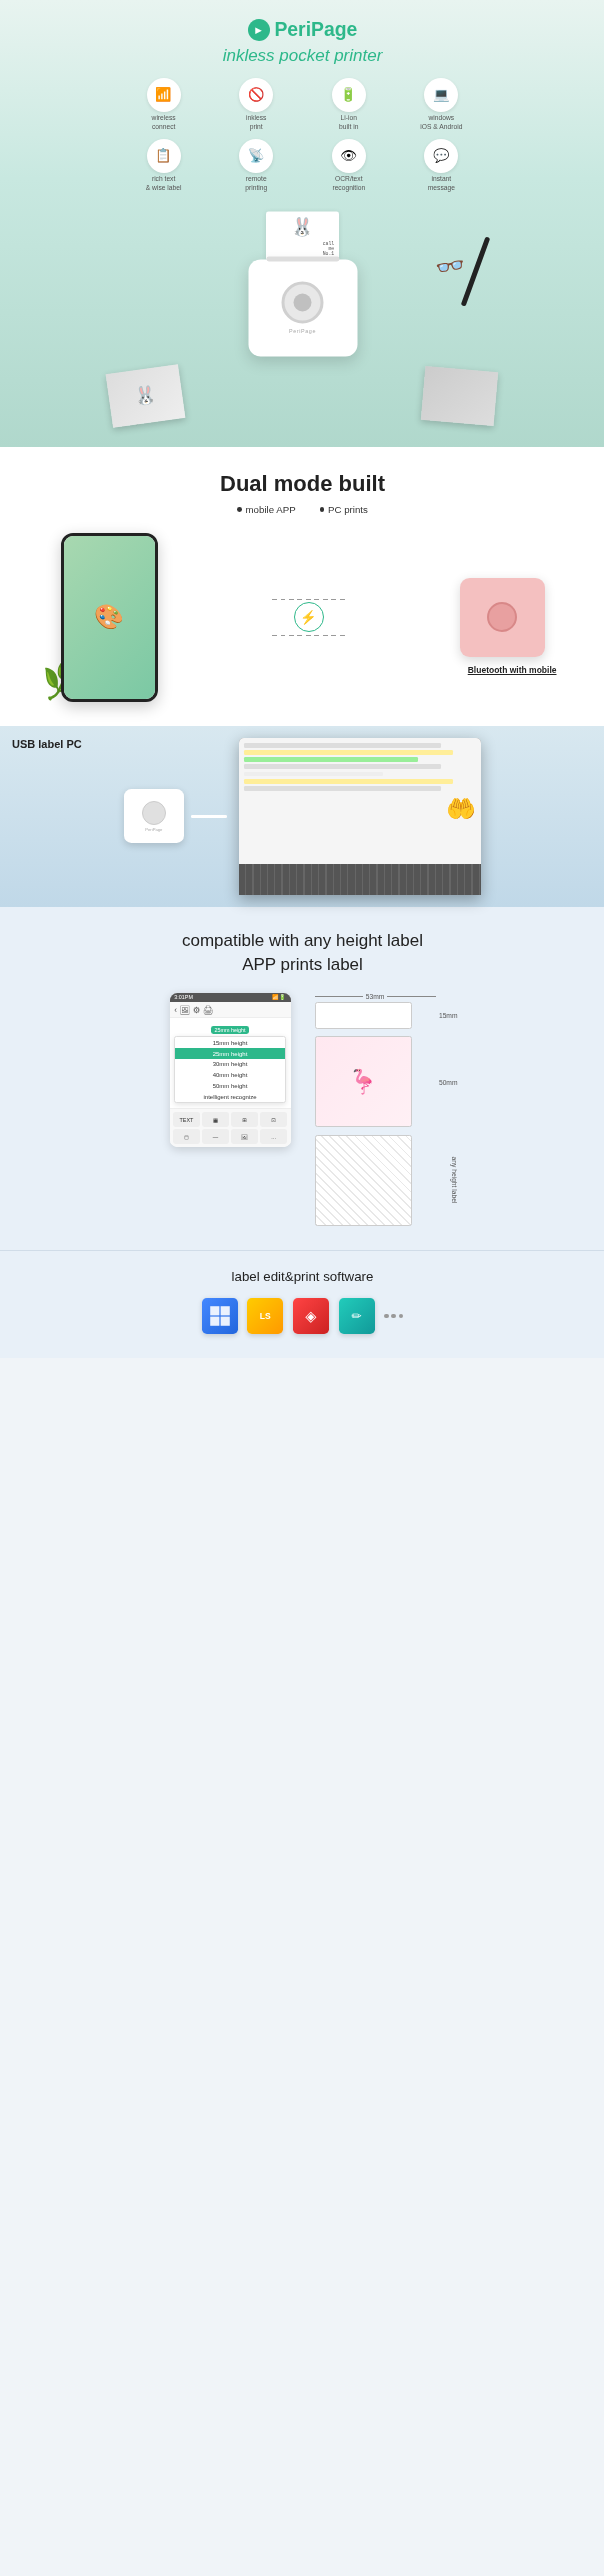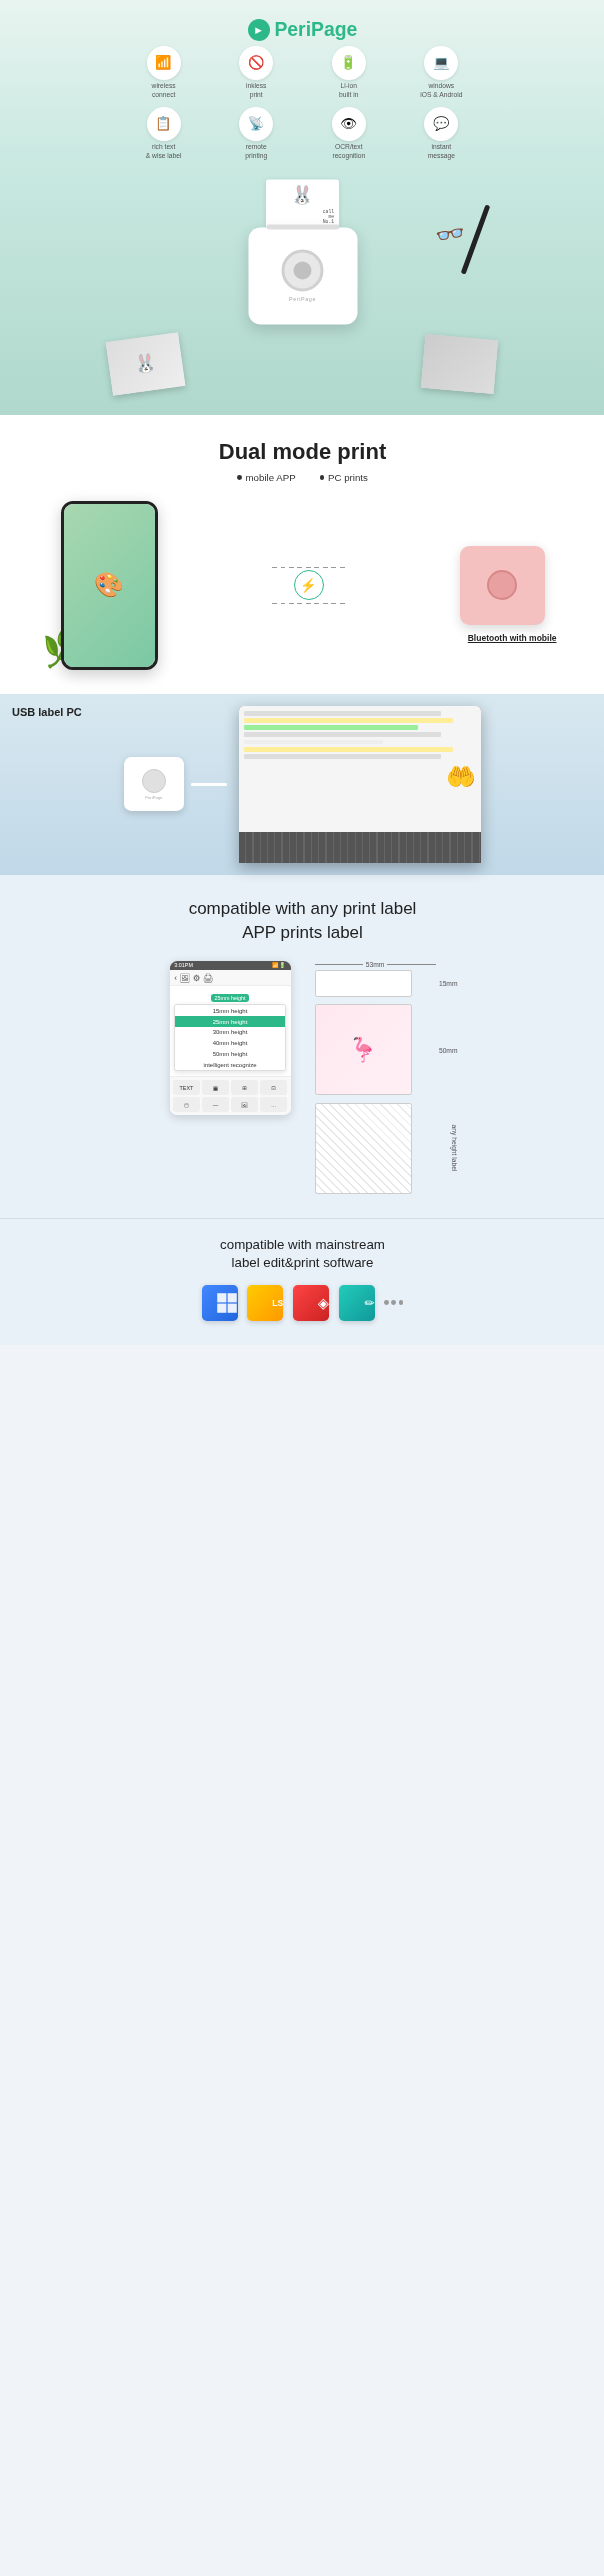--- a/index.html
+++ b/index.html
@@ -577,21 +577,21 @@
       justify-content: center;
       gap: 9.7px;
       flex-wrap: wrap;
     }
     .software-icon-item {
       width: 36px;
       height: 36px;
       border-radius: 4.8px;
       display: flex;
       align-items: center;
-      justify-content: flex-end;
+      justify-content: center;
       font-size: 17px;
       box-shadow: 0 1.2px 4.8px rgba(0,0,0,0.15);
     }
     .sw-blue { background: linear-gradient(135deg, #4488ff, #2266dd); }
     .sw-yellow { background: linear-gradient(135deg, #ffcc00, #ff9900); }
     .sw-red { background: linear-gradient(135deg, #ff4444, #cc2222); }
     .sw-teal { background: linear-gradient(135deg, #22ccbb, #119999); }
     .sw-dots {
       display: flex;
       align-items: center;
@@ -613,20 +613,21 @@
     }
   </style>
 </head>
 <body>
 
 <section class="hero-section">
   <div class="logo-area">
     <div class="logo-icon"></div>
     <span class="brand-name">PeriPage</span>
   </div>
+  <div class="tagline">inkless pocket printer</div>
 
   <div class="features-grid">
 
     <div class="feature-item">
       <div class="feature-icon-circle">📶</div>
       <span class="feature-label">wireless<br>connect</span>
     </div>
     <div class="feature-item">
       <div class="feature-icon-circle">🚫</div>
       <span class="feature-label">inkless<br>print</span>
@@ -676,21 +677,21 @@
     </div>
     <div class="glasses-decoration">👓</div>
     <div class="pen-decoration"></div>
 
     <div class="bg-photo-left" style="background: linear-gradient(135deg, #ddd, #eee); display:flex; align-items:center; justify-content:center; font-size:18px;">🐰</div>
     <div class="bg-photo-right" style="background: linear-gradient(135deg, #ccc, #ddd);"></div>
   </div>
 </section>
 
 <section class="dual-mode-section">
-  <div class="dual-mode-title">Dual mode print</div>
+  <div class="dual-mode-title">Dual mode built</div>
   <div class="dual-mode-bullets">
     <div class="bullet-item">
       <div class="bullet-dot"></div>
       <span>mobile APP</span>
     </div>
     <div class="bullet-item">
       <div class="bullet-dot"></div>
       <span>PC prints</span>
     </div>
   </div>
@@ -745,21 +746,21 @@
         <div class="text-line hl-yellow"></div>
         <div class="text-line hl-normal"></div>
         <div style="font-size:24px; text-align:right; padding-top:2.4px;">🤲</div>
       </div>
       <div class="laptop-keyboard" style="background: repeating-linear-gradient(90deg, #555 0, #555 6px, #666 6px, #666 7.3px);"></div>
     </div>
   </div>
 </section>
 
 <section class="label-section">
-  <div class="label-title">compatible with any print label</div>
+  <div class="label-title">compatible with any height label</div>
   <div class="label-subtitle">APP prints label</div>
 
   <div class="label-demo-container">
 
     <div class="app-mockup">
       <div class="app-status-bar">
         <span>3:01PM</span>
         <span>📶🔋</span>
       </div>
       <div class="app-toolbar">
@@ -813,21 +814,20 @@
         <div style="position:relative; margin-top:7.3px;">
           <div class="label-box-pattern"></div>
           <span style="position:absolute; right:-42px; top:50%; transform:translateY(-50%) rotate(90deg); font-size:6.7px; color:#555; white-space:nowrap;">any height label</span>
         </div>
       </div>
     </div>
   </div>
 </section>
 
 <section class="software-section">
-  <div class="software-title">compatible with mainstream</div>
   <div class="software-subtitle">label edit&amp;print software</div>
   <div class="software-icons">
     <div class="software-icon-item sw-blue">
       <svg width="22" height="22" viewBox="0 0 36 36">
         <rect x="2" y="2" width="15" height="15" fill="white" opacity="0.9"></rect>
         <rect x="19" y="2" width="15" height="15" fill="white" opacity="0.9"></rect>
         <rect x="2" y="19" width="15" height="15" fill="white" opacity="0.9"></rect>
         <rect x="19" y="19" width="15" height="15" fill="white" opacity="0.9"></rect>
       </svg>
     </div>

